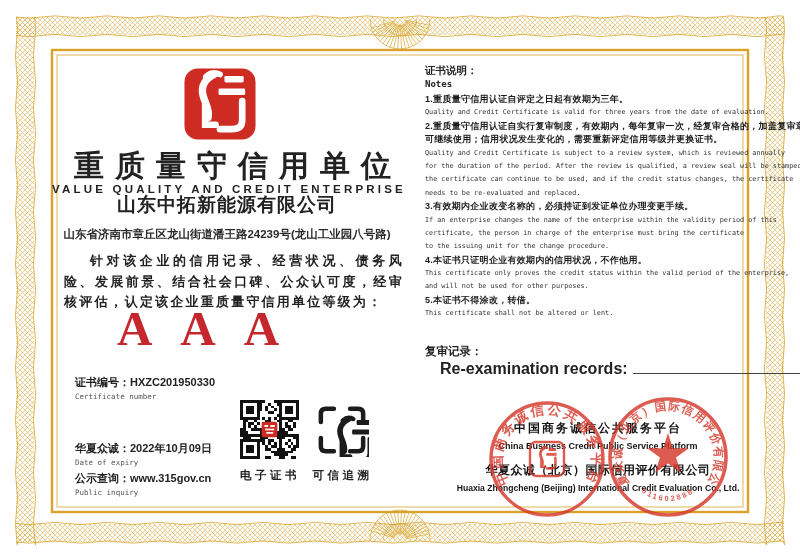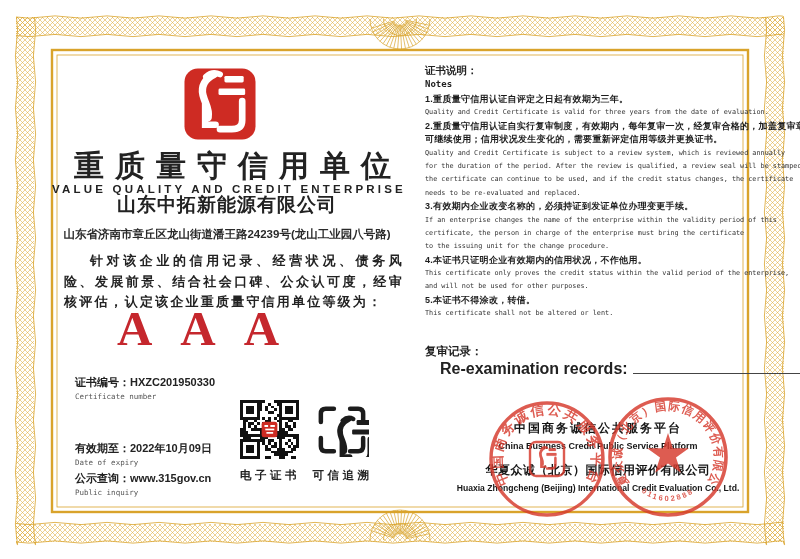--- a/index.html
+++ b/index.html
@@ -144,21 +144,21 @@
   <div class="abs company">山东中拓新能源有限公司</div>
   <div class="abs address">山东省济南市章丘区龙山街道潘王路24239号(龙山工业园八号路)</div>
   <div class="abs statement">针对该企业的信用记录、经营状况、债务风险、发展前景、结合社会口碑、公众认可度，经审核评估，认定该企业重质量守信用单位等级为：</div>
   <div class="abs grade">AAA</div>
 
   <div class="abs field f1">
     <div class="lbl"><span>证书编号：</span><span>HXZC201950330</span></div>
     <div class="sub">Certificate number</div>
   </div>
   <div class="abs field f3">
-    <div class="lbl"><span>有效期至：</span><span>2022年10月09日</span></div>
+    <div class="lbl"><span>华夏众诚：</span><span>2022年10月09日</span></div>
     <div class="sub">Date of expiry</div>
   </div>
   <div class="abs field f4">
     <div class="lbl"><span>公示查询：</span><span>www.315gov.cn</span></div>
     <div class="sub">Public inquiry</div>
   </div>
 
   <svg id="qr-svg" class="abs qr" viewBox="0 0 21 21">
       <g shape-rendering="crispEdges" fill="#111">
         <rect x="0" y="10" width="1" height="1"></rect>

